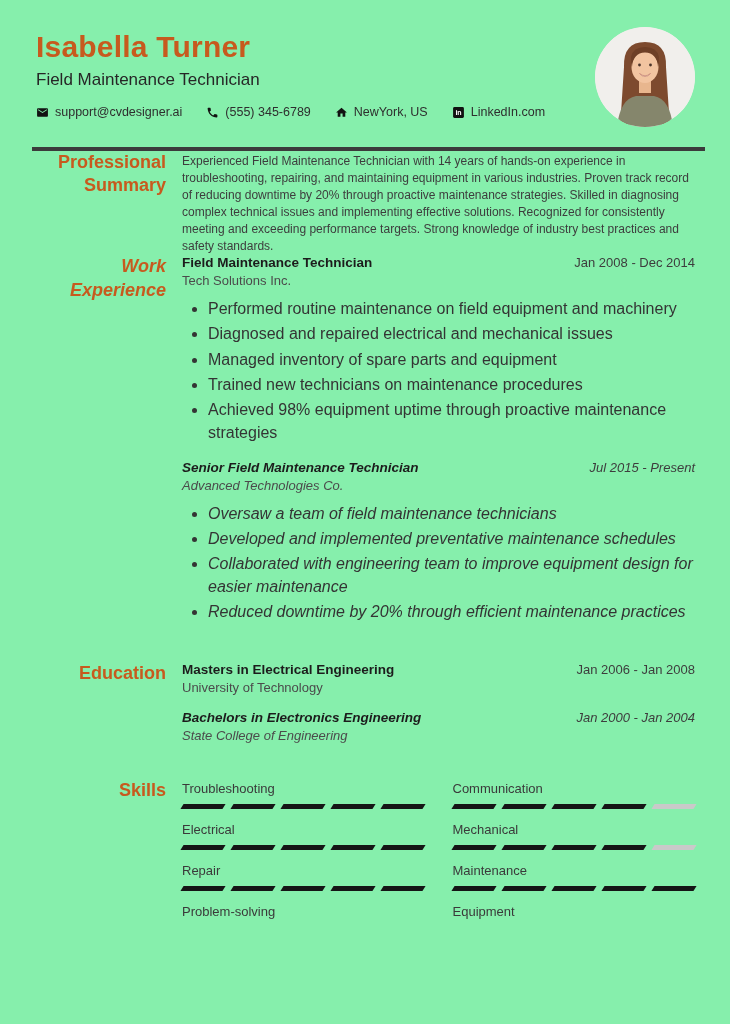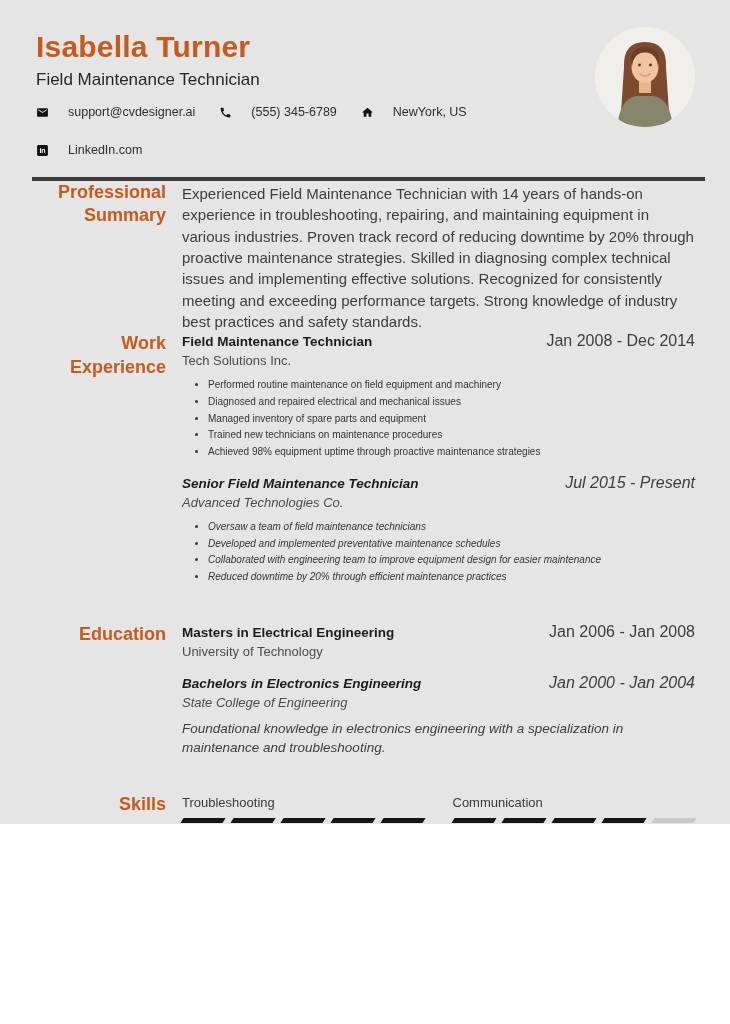--- a/index.html
+++ b/index.html
@@ -1,50 +1,50 @@
 <!DOCTYPE html>
 <html><head>
 <meta charset="utf-8">
 <style>
   html,body{margin:0;padding:0;background:#ffffff;}
   .page{
     position:relative;
-    width:730px;height:824px;
+    width:730px;height:1024px;
     box-sizing:border-box;
-    background:#e5e5e5;
+    background:#86efac;
     font-family:"Liberation Sans", sans-serif;
     color:#3d3d3d;
     padding:30px 35px 0 36px;
     overflow:hidden;
   }
   
   .header{display:flex;justify-content:space-between;align-items:flex-start;}
   .name{font-size:30px;font-weight:bold;line-height:1.1;letter-spacing:.2px;}
   .subtitle{font-size:17px;color:#262626;margin-top:6px;line-height:1.3;}
   .contacts{display:flex;gap:24px;margin-top:14px;font-size:12.5px;color:#2e2e2e;align-items:center;flex-wrap:wrap;}
-  .contact-item{display:flex;align-items:center;gap:19px;white-space:nowrap;justify-content:center;}
+  .contact-item{display:flex;align-items:center;gap:6px;white-space:nowrap;justify-content:center;}
   .cicon{width:13px;height:13px;fill:#111;flex:0 0 auto;}
   .avatar{width:100px;height:100px;border-radius:50%;overflow:hidden;flex:0 0 auto;margin-top:-3px;background:#f1efec;}
   .avatar svg{display:block;width:100%;height:100%;}
   .divider{height:4px;background:#3b3b3b;margin:20px -10px 0 -4px;}
   
   .section{display:flex;}
   .section.roomy{margin-top:36px;}
   .sec-head{width:130px;flex:0 0 130px;text-align:right;font-size:18px;font-weight:bold;line-height:1.3;}
   .sec-body{flex:1;margin-left:16px;min-width:0;}
-  .summary-text{font-size:15px;line-height:1.42;color:#3d3d3d;margin-top:2px;}
+  .summary-text{font-size:12px;line-height:1.42;color:#3d3d3d;margin-top:2px;}
   
   .entry{margin-bottom:15px;}
   .entry:last-child{margin-bottom:0;font-style:italic;}
   .entry-head{display:flex;justify-content:space-between;align-items:baseline;gap:12px;}
   .entry-title{font-weight:bold;font-size:13.5px;color:#1c1c1c;}
-  .entry-date{font-size:16px;color:#3d3d3d;white-space:nowrap;}
+  .entry-date{font-size:13px;color:#3d3d3d;white-space:nowrap;}
   .entry-sub{font-size:13px;color:#4b4b4b;margin-top:3px;}
   .entry ul{margin:10px 0 0 0;padding-left:26px;}
-  .entry li{font-size:10px;line-height:1.42;color:#343434;margin-bottom:2.5px;}
+  .entry li{font-size:16px;line-height:1.42;color:#343434;margin-bottom:2.5px;}
   .edu-desc{font-size:13.5px;line-height:1.42;color:#3d3d3d;margin-top:9px;}
   
   .skills-grid{display:flex;gap:28px;margin-top:2px;}
   .skills-col{flex:1;display:flex;flex-direction:column;gap:13px;min-width:0;}
   .skill-label{font-size:13px;color:#3a3a3a;margin-bottom:8px;}
   .bar{display:flex;gap:8px;height:5px;}
   .seg{flex:1;background:#c9c9c9;transform:skewX(-32deg);}
   .seg.filled{background:#151515;}
 </style>
 </head>
@@ -104,21 +104,21 @@
   <div class="divider" style="background: rgb(59, 59, 59);"></div>
 
   <div class="section">
     <div class="sec-head accent" style="color: rgb(199, 90, 30);">Professional Summary</div>
     <div class="sec-body">
       <div class="summary-text">Experienced Field Maintenance Technician with 14 years of hands-on experience in troubleshooting, repairing, and maintaining equipment in various industries. Proven track record of reducing downtime by 20% through proactive maintenance strategies. Skilled in diagnosing complex technical issues and implementing effective solutions. Recognized for consistently meeting and exceeding performance targets. Strong knowledge of industry best practices and safety standards.</div>
     </div>
   </div>
 
   <div class="section">
-    <div class="sec-head accent" style="color: rgb(199, 90, 30);">Work Experience</div>
+    <div class="sec-head accent" style="color: rgb(199, 90, 30); font-style: italic;">Work Experience</div>
     <div class="sec-body" id="jobs">
         <div class="entry">
           <div class="entry-head">
             <span class="entry-title">Field Maintenance Technician</span>
             <span class="entry-date">Jan 2008 - Dec 2014</span>
           </div>
           <div class="entry-sub">Tech Solutions Inc.</div>
           <ul>
             <li>Performed routine maintenance on field equipment and machinery</li>
             <li>Diagnosed and repaired electrical and mechanical issues</li>
@@ -152,21 +152,20 @@
             <span class="entry-date">Jan 2006 - Jan 2008</span>
           </div>
           <div class="entry-sub">University of Technology</div>
         </div>
         <div class="entry">
           <div class="entry-head">
             <span class="entry-title">Bachelors in Electronics Engineering</span>
             <span class="entry-date">Jan 2000 - Jan 2004</span>
           </div>
           <div class="entry-sub">State College of Engineering</div>
-          <div class="edu-desc">Foundational knowledge in electronics engineering with a specialization in maintenance and troubleshooting.</div>
         </div>
       </div>
   </div>
 
   <div class="section roomy">
     <div class="sec-head accent" style="color: rgb(199, 90, 30);">Skills</div>
     <div class="sec-body">
       <div class="skills-grid" id="skills">
           <div class="skills-col">
             <div class="skill">

